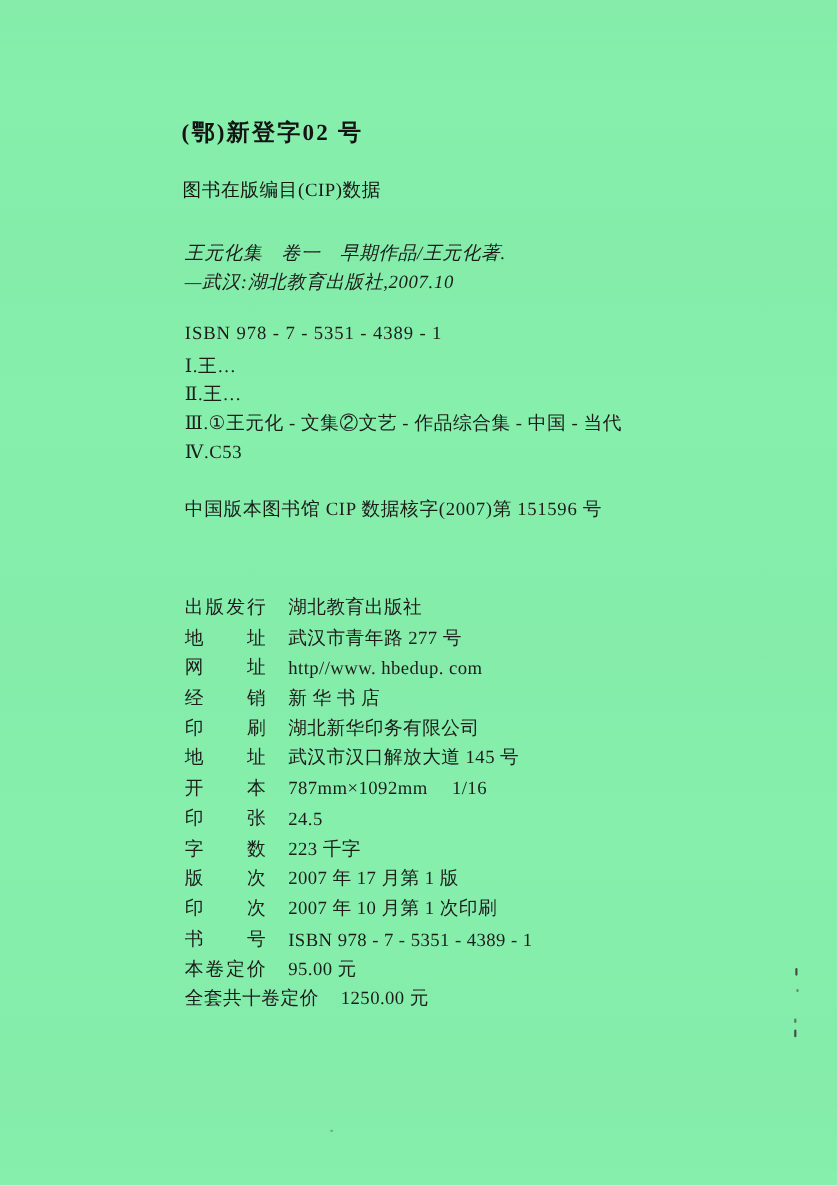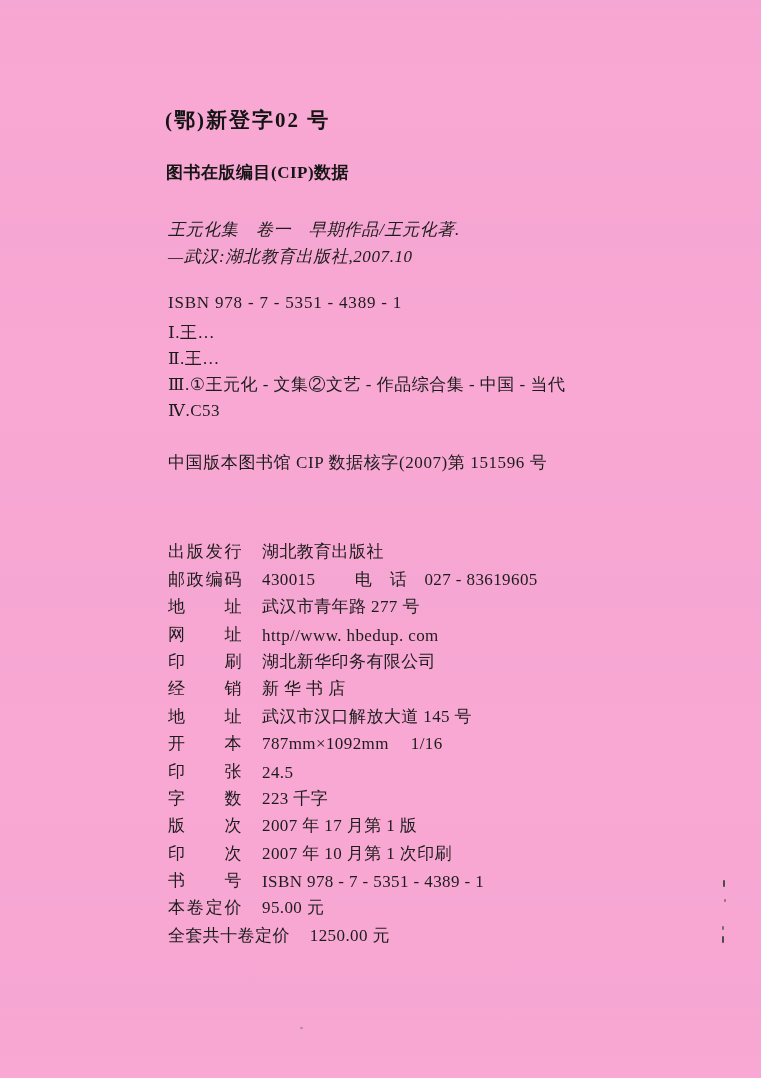--- a/index.html
+++ b/index.html
@@ -6,21 +6,21 @@
   html, body { background: #ffffff; }
   body {
     font-family: "Liberation Serif", "DejaVu Serif", serif;
     color: #1c1c1c;
   }
   .page {
     position: relative;
     width: 761px;
     height: 1078px;
     margin: 0 auto;
-    background: #f9a8d4;
+    background: #86efac;
     overflow: hidden;
   }
   
   .page::before {
     content: "";
     position: absolute; inset: 0;
     background:
       linear-gradient(180deg,
         rgba(0,0,0,0.012) 0%, rgba(0,0,0,0) 8%,
         rgba(0,0,0,0.010) 22%, rgba(0,0,0,0) 34%,
@@ -34,21 +34,21 @@
   .reg-number {
     left: 165px; top: 106px;
     font-size: 21px;
     font-weight: bold;
     letter-spacing: 2px;
     color: #141414;
   }
   .cip-header {
     left: 166px; top: 161px;
     font-size: 17px;
-    font-weight: bold;
+    font-weight: normal;
     letter-spacing: 0.5px;
     color: #151515;
   }
   .bib-block {
     left: 168px; top: 216px;
     font-size: 17px;
     line-height: 27px;
     letter-spacing: 0.6px;
     font-style: italic;
   }
@@ -130,43 +130,39 @@
 
   <div class="abs cip-record">中国版本图书馆 CIP 数据核字(2007)第 151596 号</div>
 
   <div class="abs colophon">
 
       <div class="colophon-row">
         <span class="label">出版发行</span>
         <span class="value">湖北教育出版社</span>
       </div>
 
-      <div class="colophon-row">
-        <span class="label">邮政编码</span>
-        <span class="value">430015　　 电　话　027 - 83619605</span>
-      </div>
 
       <div class="colophon-row">
         <span class="label">地址</span>
         <span class="value">武汉市青年路 277 号</span>
       </div>
 
       <div class="colophon-row">
         <span class="label">网址</span>
         <span class="value">http//www. hbedup. com</span>
       </div>
 
       <div class="colophon-row">
+        <span class="label">经销</span>
+        <span class="value">新 华 书 店</span>
+      </div>
+
+      <div class="colophon-row">
         <span class="label">印刷</span>
         <span class="value">湖北新华印务有限公司</span>
-      </div>
-
-      <div class="colophon-row">
-        <span class="label">经销</span>
-        <span class="value">新 华 书 店</span>
       </div>
 
       <div class="colophon-row">
         <span class="label">地址</span>
         <span class="value">武汉市汉口解放大道 145 号</span>
       </div>
 
       <div class="colophon-row">
         <span class="label">开本</span>
         <span class="value">787mm×1092mm　 1/16</span>

